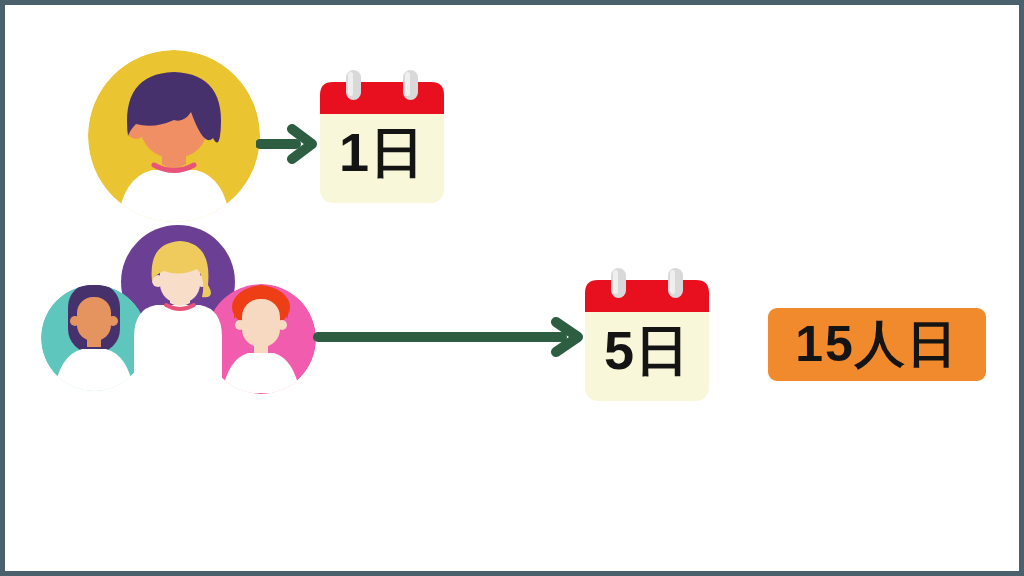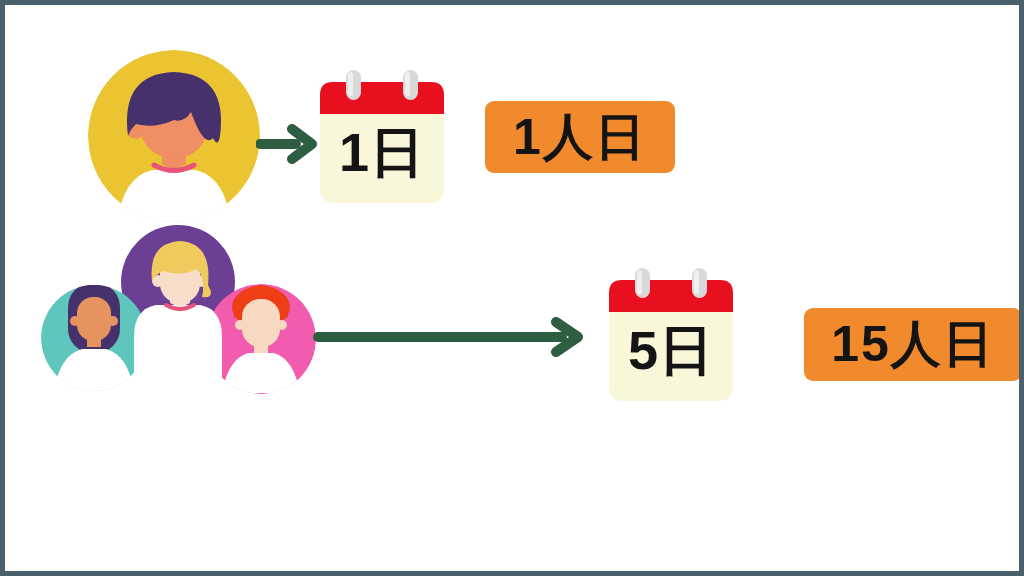--- a/index.html
+++ b/index.html
@@ -14,22 +14,22 @@
   }
   .abs{position:absolute;}
   
   .avatar1{left:83px;top:45px;width:172px;height:172px;}
   .arrow1{left:251px;top:119px;width:64px;height:40px;}
   .cal1{left:315px;top:65px;}
   .badge1{left:480px;top:96px;width:190px;height:72px;}
   
   .team{left:25px;top:220px;width:290px;height:170px;}
   .arrow2{left:307px;top:312px;width:278px;height:40px;}
-  .cal2{left:604px;top:263px;}
-  .badge2{left:763px;top:303px;width:218px;height:73px;margin-left:36px;}
+  .cal2{left:580px;top:263px;}
+  .badge2{left:763px;top:303px;width:218px;height:73px;}
   
   .calendar{width:124px;height:134px;}
   .cal-label{
     position:absolute;left:0;right:0;top:36px;bottom:4px;
     display:flex;align-items:center;justify-content:center;
     font-size:54px;font-weight:700;color:#141414;letter-spacing:1px;
   }
   .badge{
     background:#F08A2C;border-radius:9px;
     display:flex;align-items:center;justify-content:center;
@@ -76,21 +76,20 @@
       <rect x="0" y="12" width="124" height="121" rx="13" fill="#F9F7DA"></rect>
       <path d="M0,44 L0,25 Q0,12 13,12 L111,12 Q124,12 124,25 L124,44 Z" fill="#E8101E"></path>
       <rect x="26" y="0" width="15" height="30" rx="7.5" fill="#D9D9D9"></rect>
       <rect x="28" y="2" width="5" height="24" rx="2.5" fill="#EFEFEF"></rect>
       <rect x="83" y="0" width="15" height="30" rx="7.5" fill="#D9D9D9"></rect>
       <rect x="85" y="2" width="5" height="24" rx="2.5" fill="#EFEFEF"></rect>
     </svg>
     <div class="cal-label">1日</div>
   </div>
 
-  <div class="abs badge badge1">1人日</div>
 
   <svg class="abs team" viewBox="0 0 290 170">
     <defs>
       <clipPath id="cp">
           <circle cx="148" cy="57" r="57"></circle>
         </clipPath>
       <clipPath id="ct">
           <circle cx="64" cy="113" r="53"></circle>
         </clipPath>
       <clipPath id="ck">

